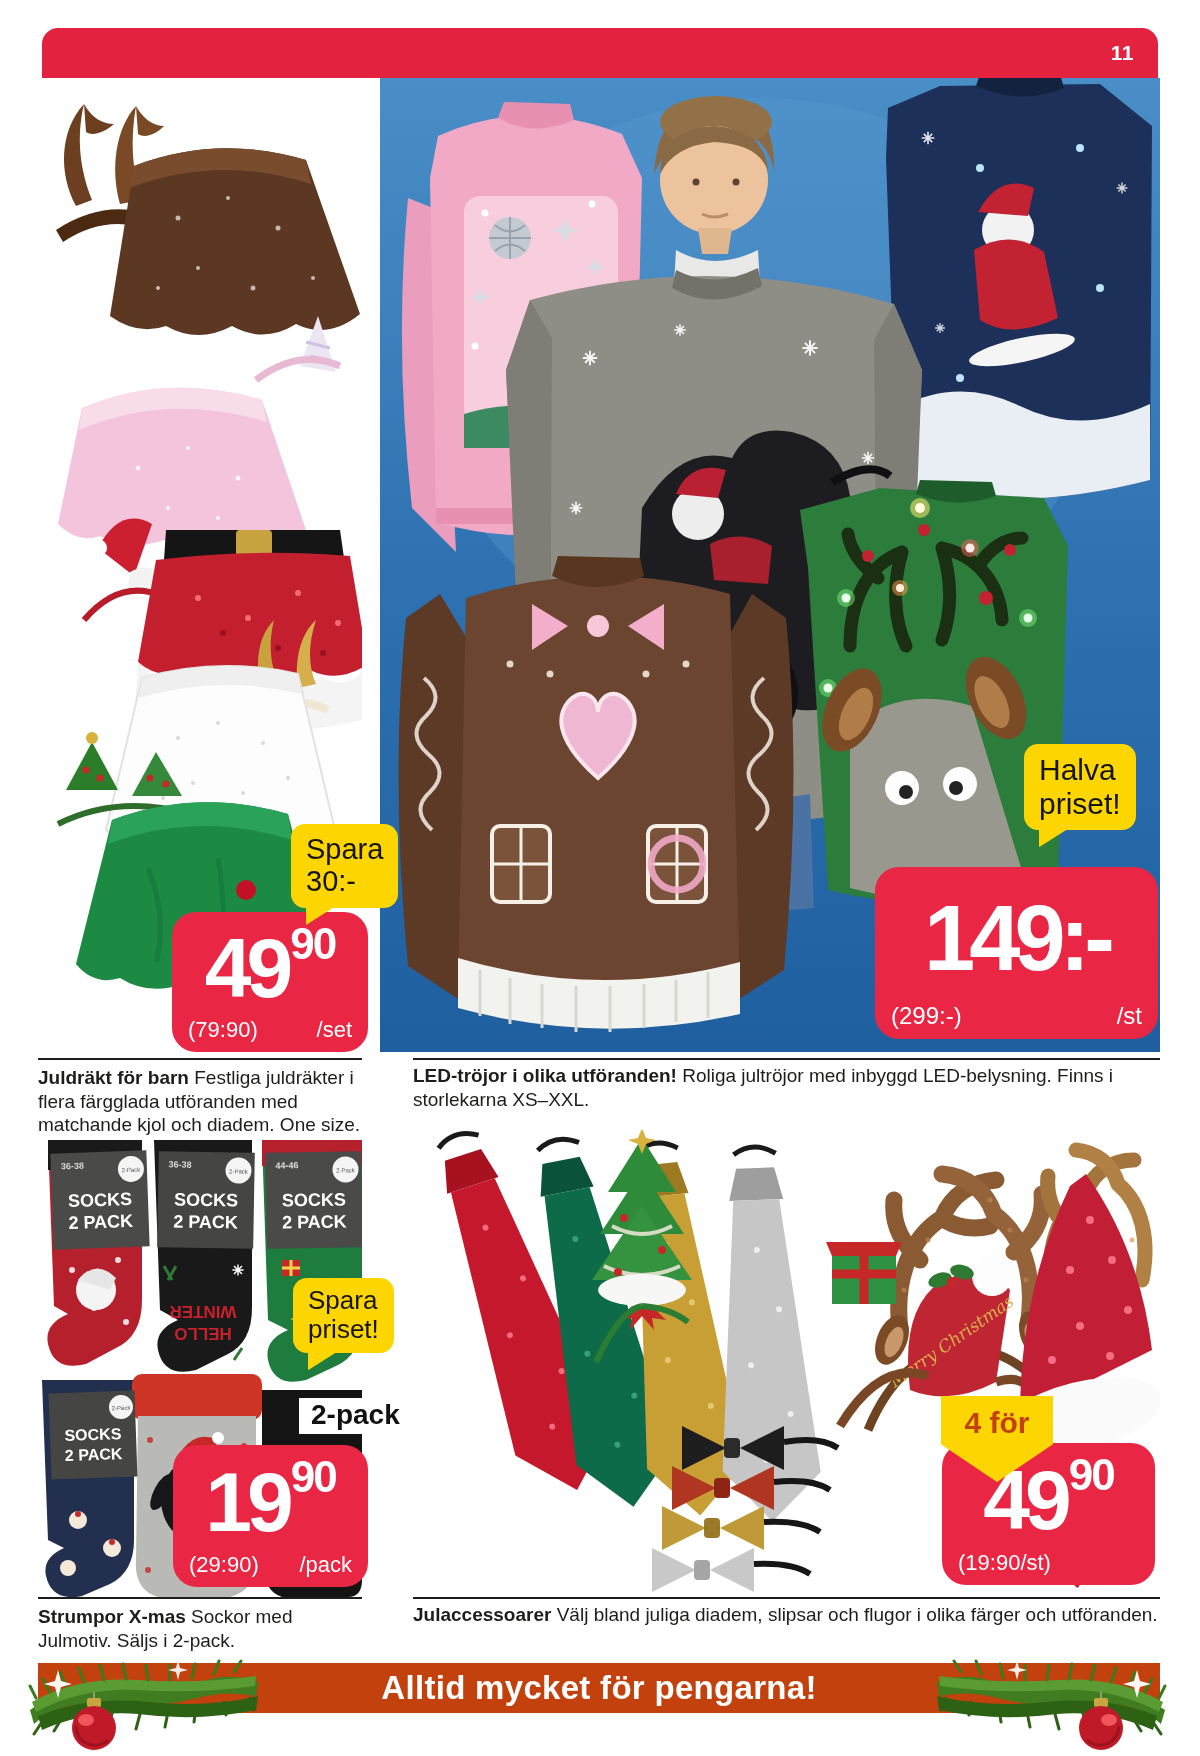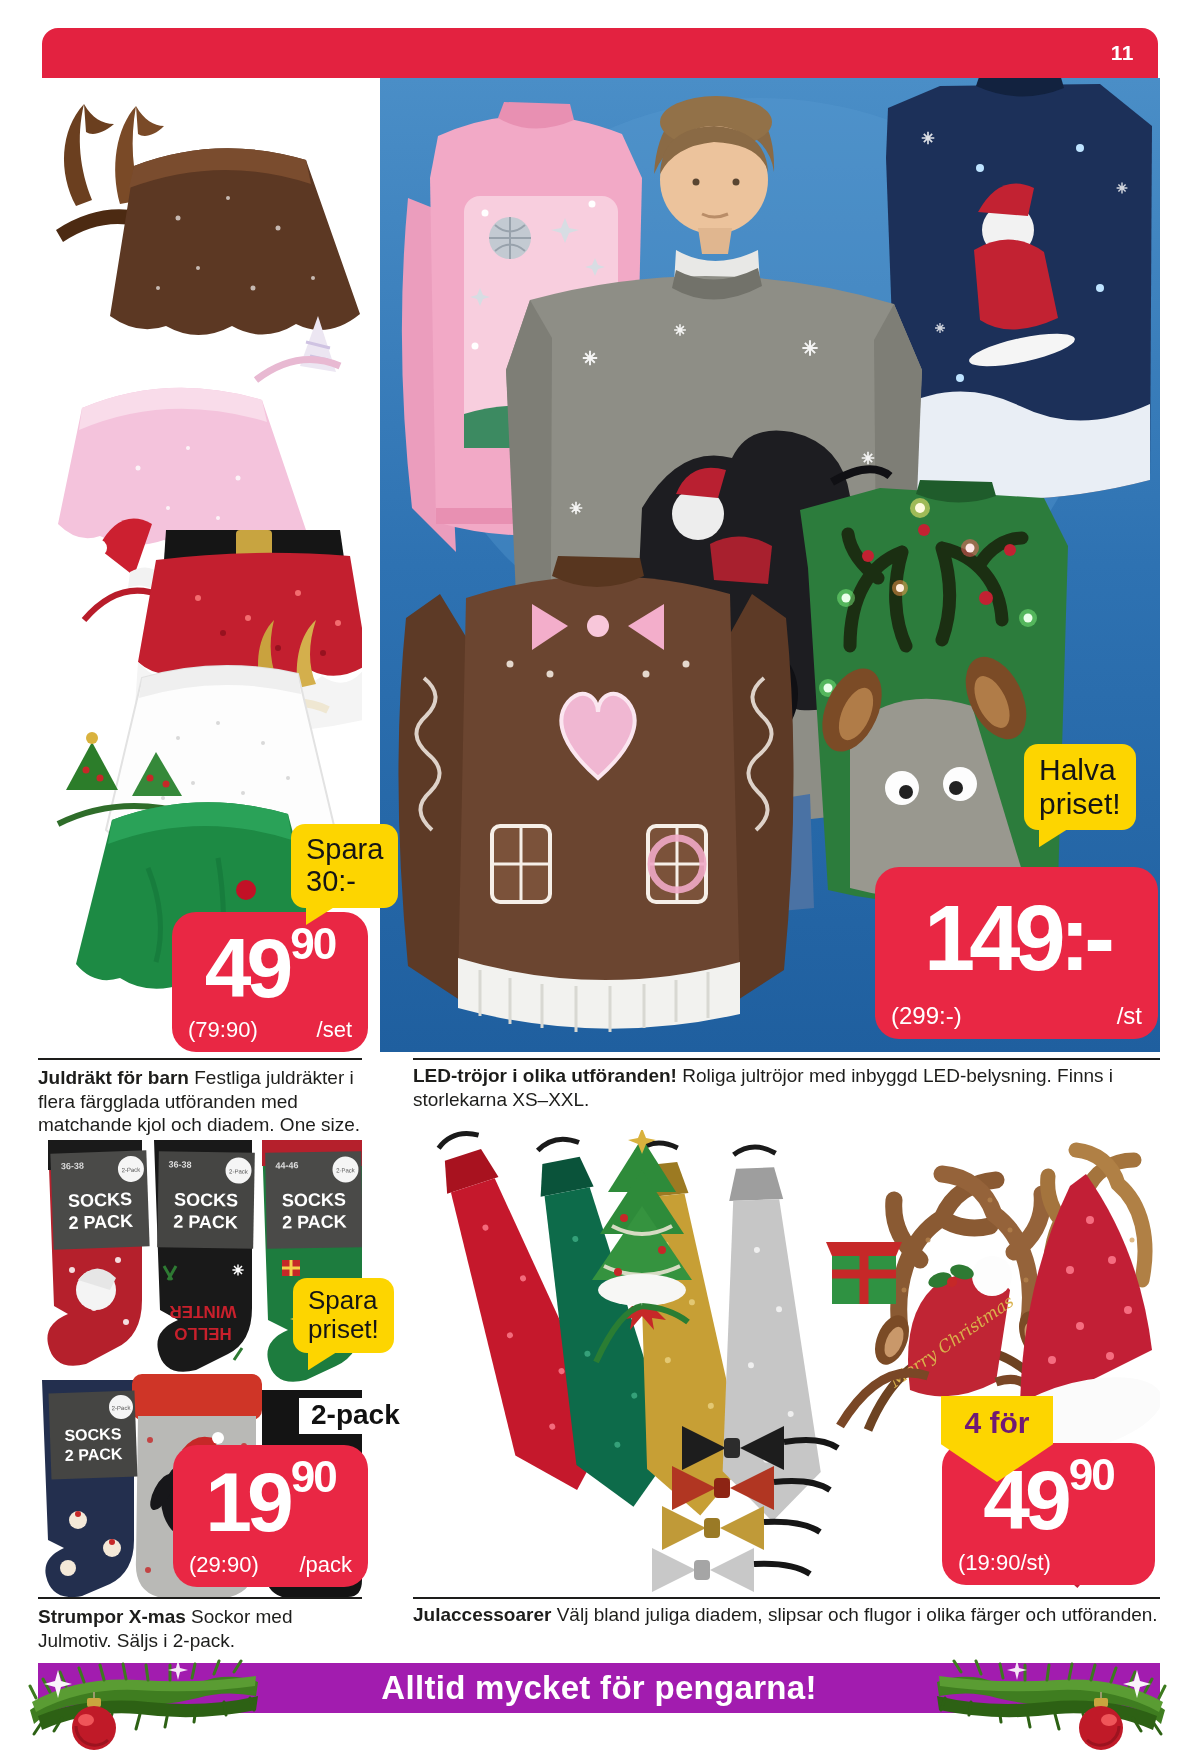--- a/index.html
+++ b/index.html
@@ -22,21 +22,21 @@
   
   .bubble{position:absolute;background:#fdd500;border-radius:14px;font-weight:400;color:#151515;z-index:7}
   .bubble span{display:block;line-height:1.12;padding:0 15px}
   .bubble::after{content:"";position:absolute;left:15px;bottom:-17px;width:30px;height:19px;background:#fdd500;
                  clip-path:polygon(0 100%,0 0,100% 0)}
   #badge-spara{left:291px;top:824px;font-size:29px;padding:9px 0 10px}
   #badge-halva{left:1024px;top:744px;font-size:30px;padding:9px 0 10px}
   #badge-kolla{left:293px;top:1278px;font-size:26px;padding:8px 0 9px}
   #badge-4for{position:absolute;left:941px;top:1396px;width:112px;height:86px;background:#fdd500;z-index:7;
               clip-path:polygon(0 0,100% 0,100% 56%,50% 100%,0 56%);
-              font-size:30px;font-weight:800;color:#701a75;text-align:center;padding-top:10px;box-sizing:border-box}
+              font-size:30px;font-weight:800;color:#c2410c;text-align:center;padding-top:10px;box-sizing:border-box}
 
   
   .pb{position:absolute;background:#e92744;border-radius:24px;color:#fff;box-sizing:border-box;
       padding:6px 16px 9px;display:flex;flex-direction:column;z-index:5}
   #pb1{left:172px;top:912px;width:196px;height:140px}
   #pb2{left:875px;top:867px;width:283px;height:172px}
   #pb3{left:173px;top:1445px;width:195px;height:142px}
   #pb4{left:942px;top:1443px;width:213px;height:142px}
   .pb-main{flex:1;display:flex;align-items:center;justify-content:center;line-height:1}
   .amount{font-size:84px;font-weight:800;letter-spacing:-5px}
@@ -56,21 +56,21 @@
   #rule-l2{left:38px;top:1597px;width:324px}
   #rule-r2{left:413px;top:1597px;width:747px}
   .desc{position:absolute;font-size:19px;line-height:1.24;margin:0}
   .desc b{font-weight:700}
   #desc-juldrakt{left:38px;top:1066px;width:330px}
   #desc-led{left:413px;top:1064px;width:747px}
   #desc-strumpor{left:38px;top:1605px;width:330px}
   #desc-acc{left:413px;top:1603px;width:747px}
 
   
-  .footer-bar{left:38px;top:1663px;width:1122px;height:50px;background:#a21caf;
+  .footer-bar{left:38px;top:1663px;width:1122px;height:50px;background:#c2410c;
               display:flex;align-items:center;justify-content:center;z-index:2}
   .slogan{color:#fff;font-size:33px;font-weight:800;letter-spacing:.3px}
   .garland{position:absolute;width:235px;height:105px;z-index:3}
   #garland-left{left:28px;top:1652px}
   #garland-right{left:932px;top:1652px}
 </style>
 </head>
 <body>
 
 <div class="page">

